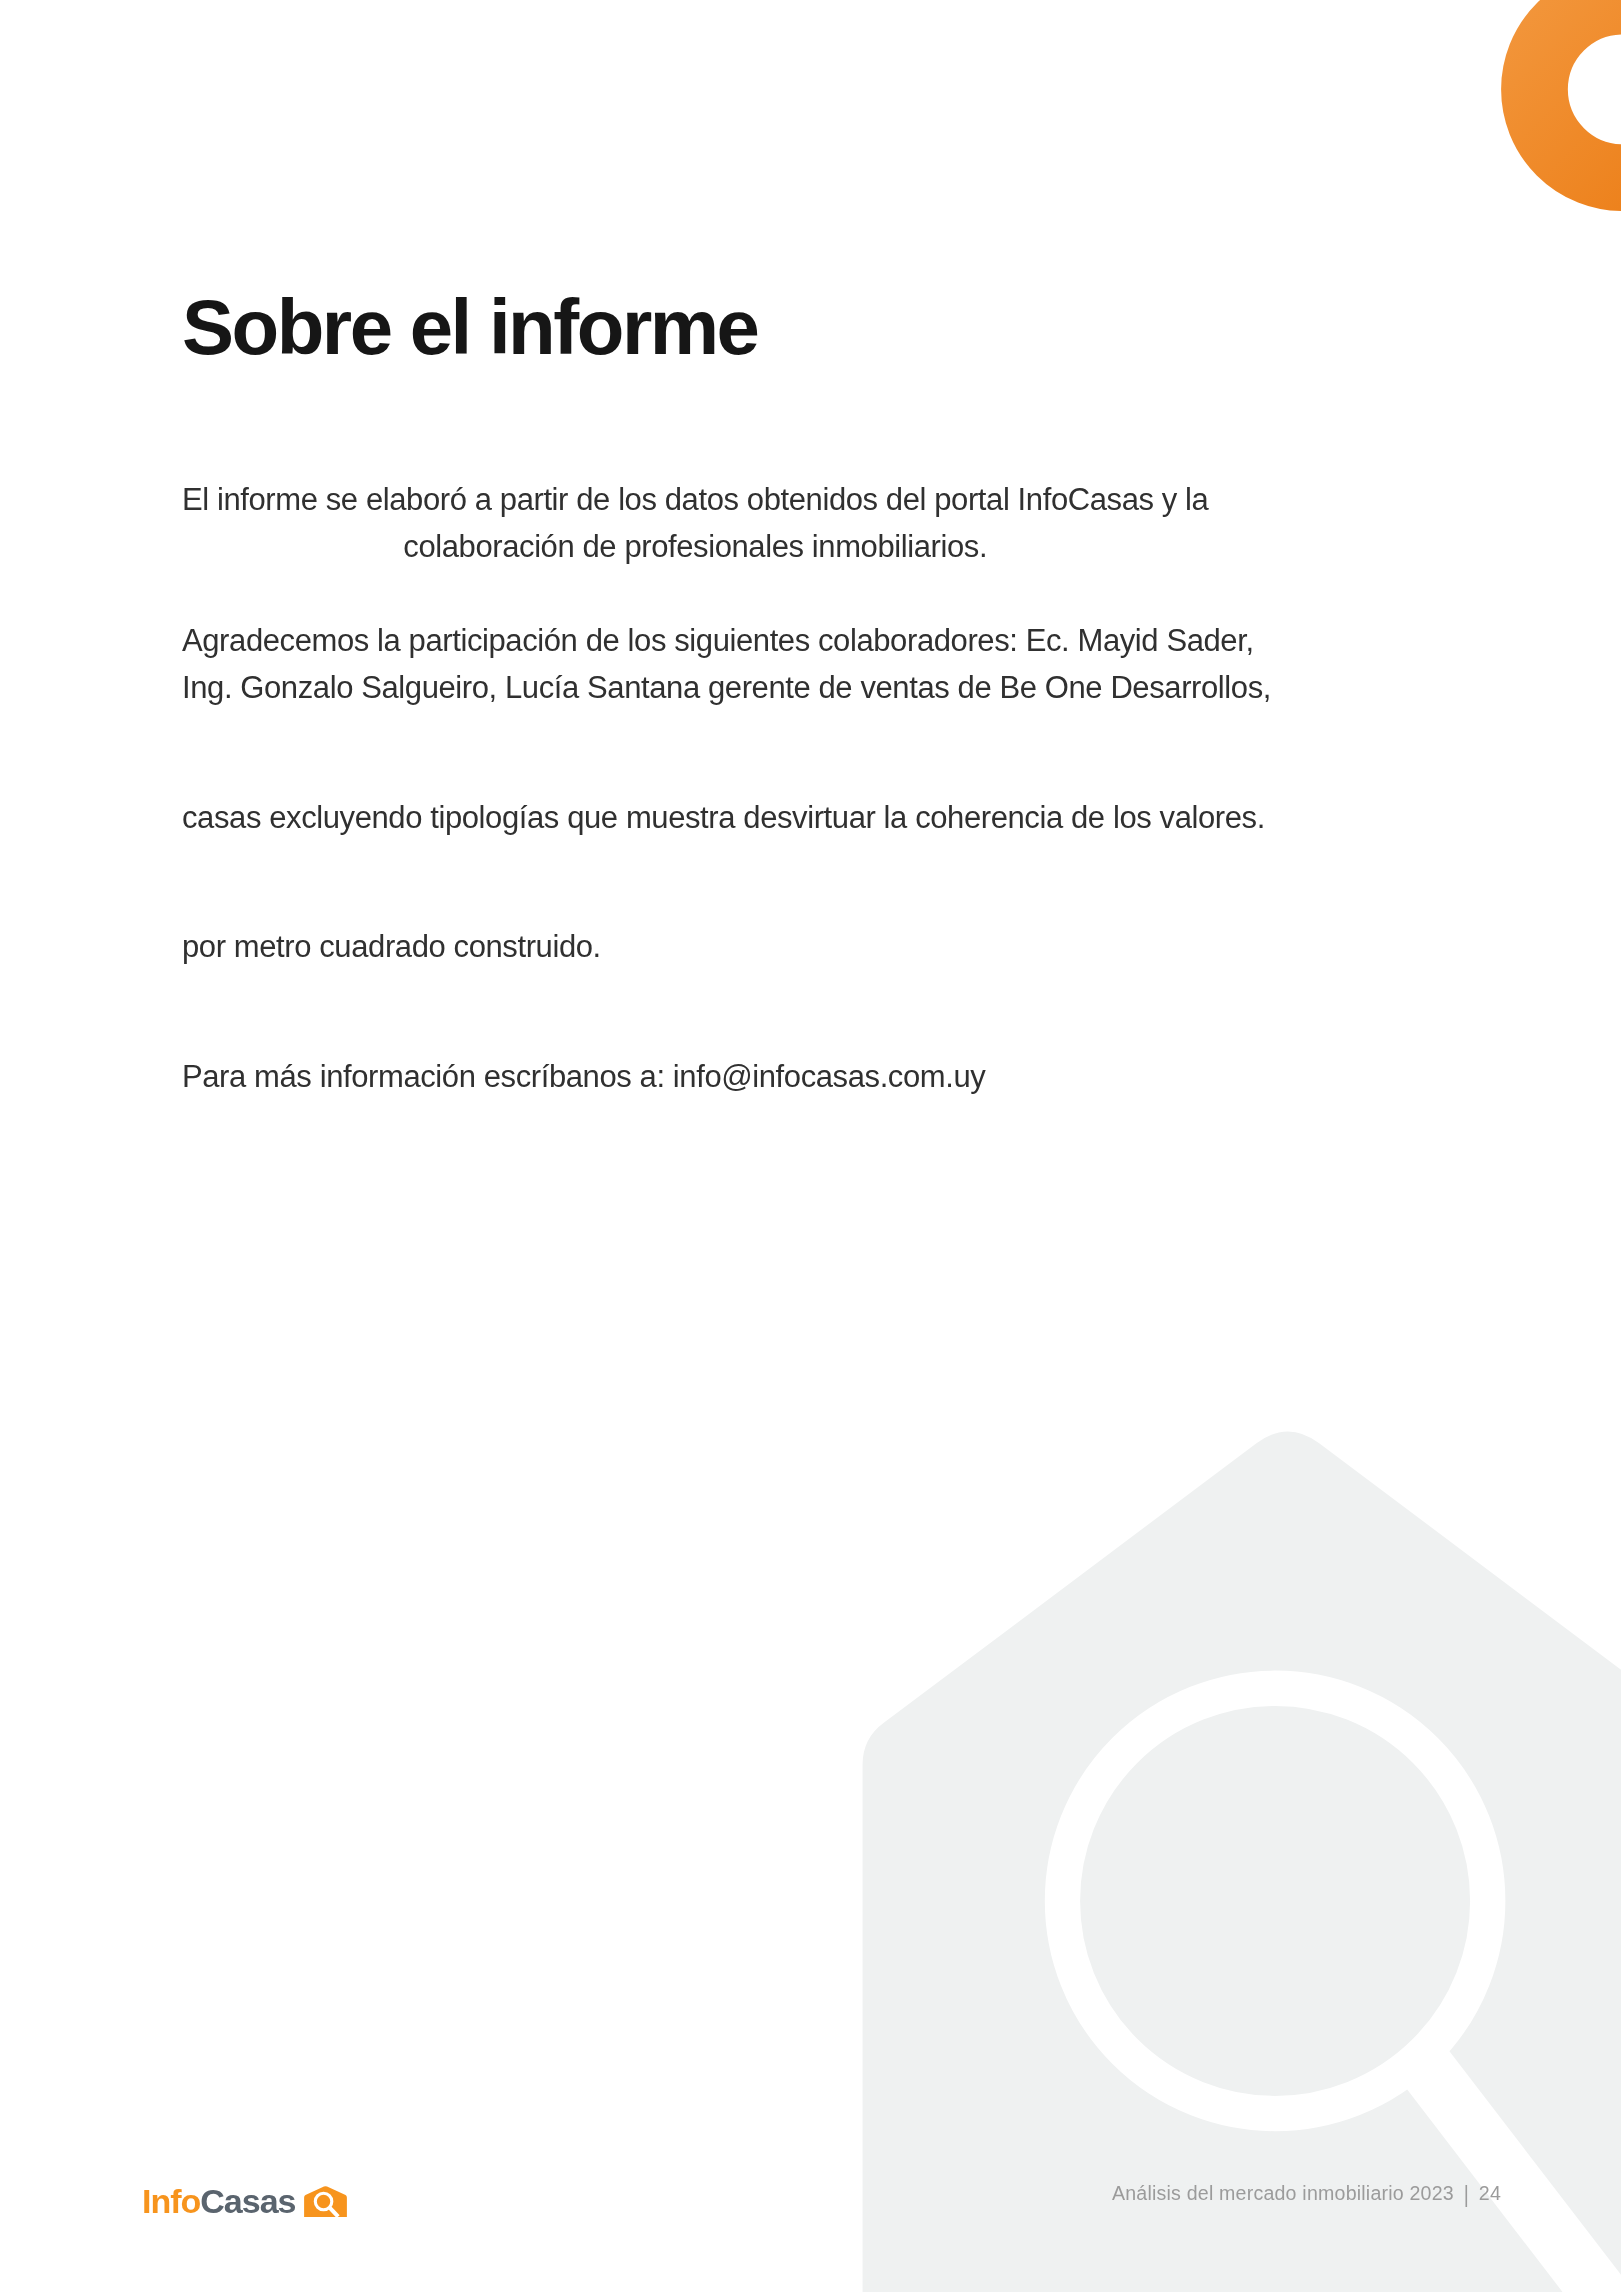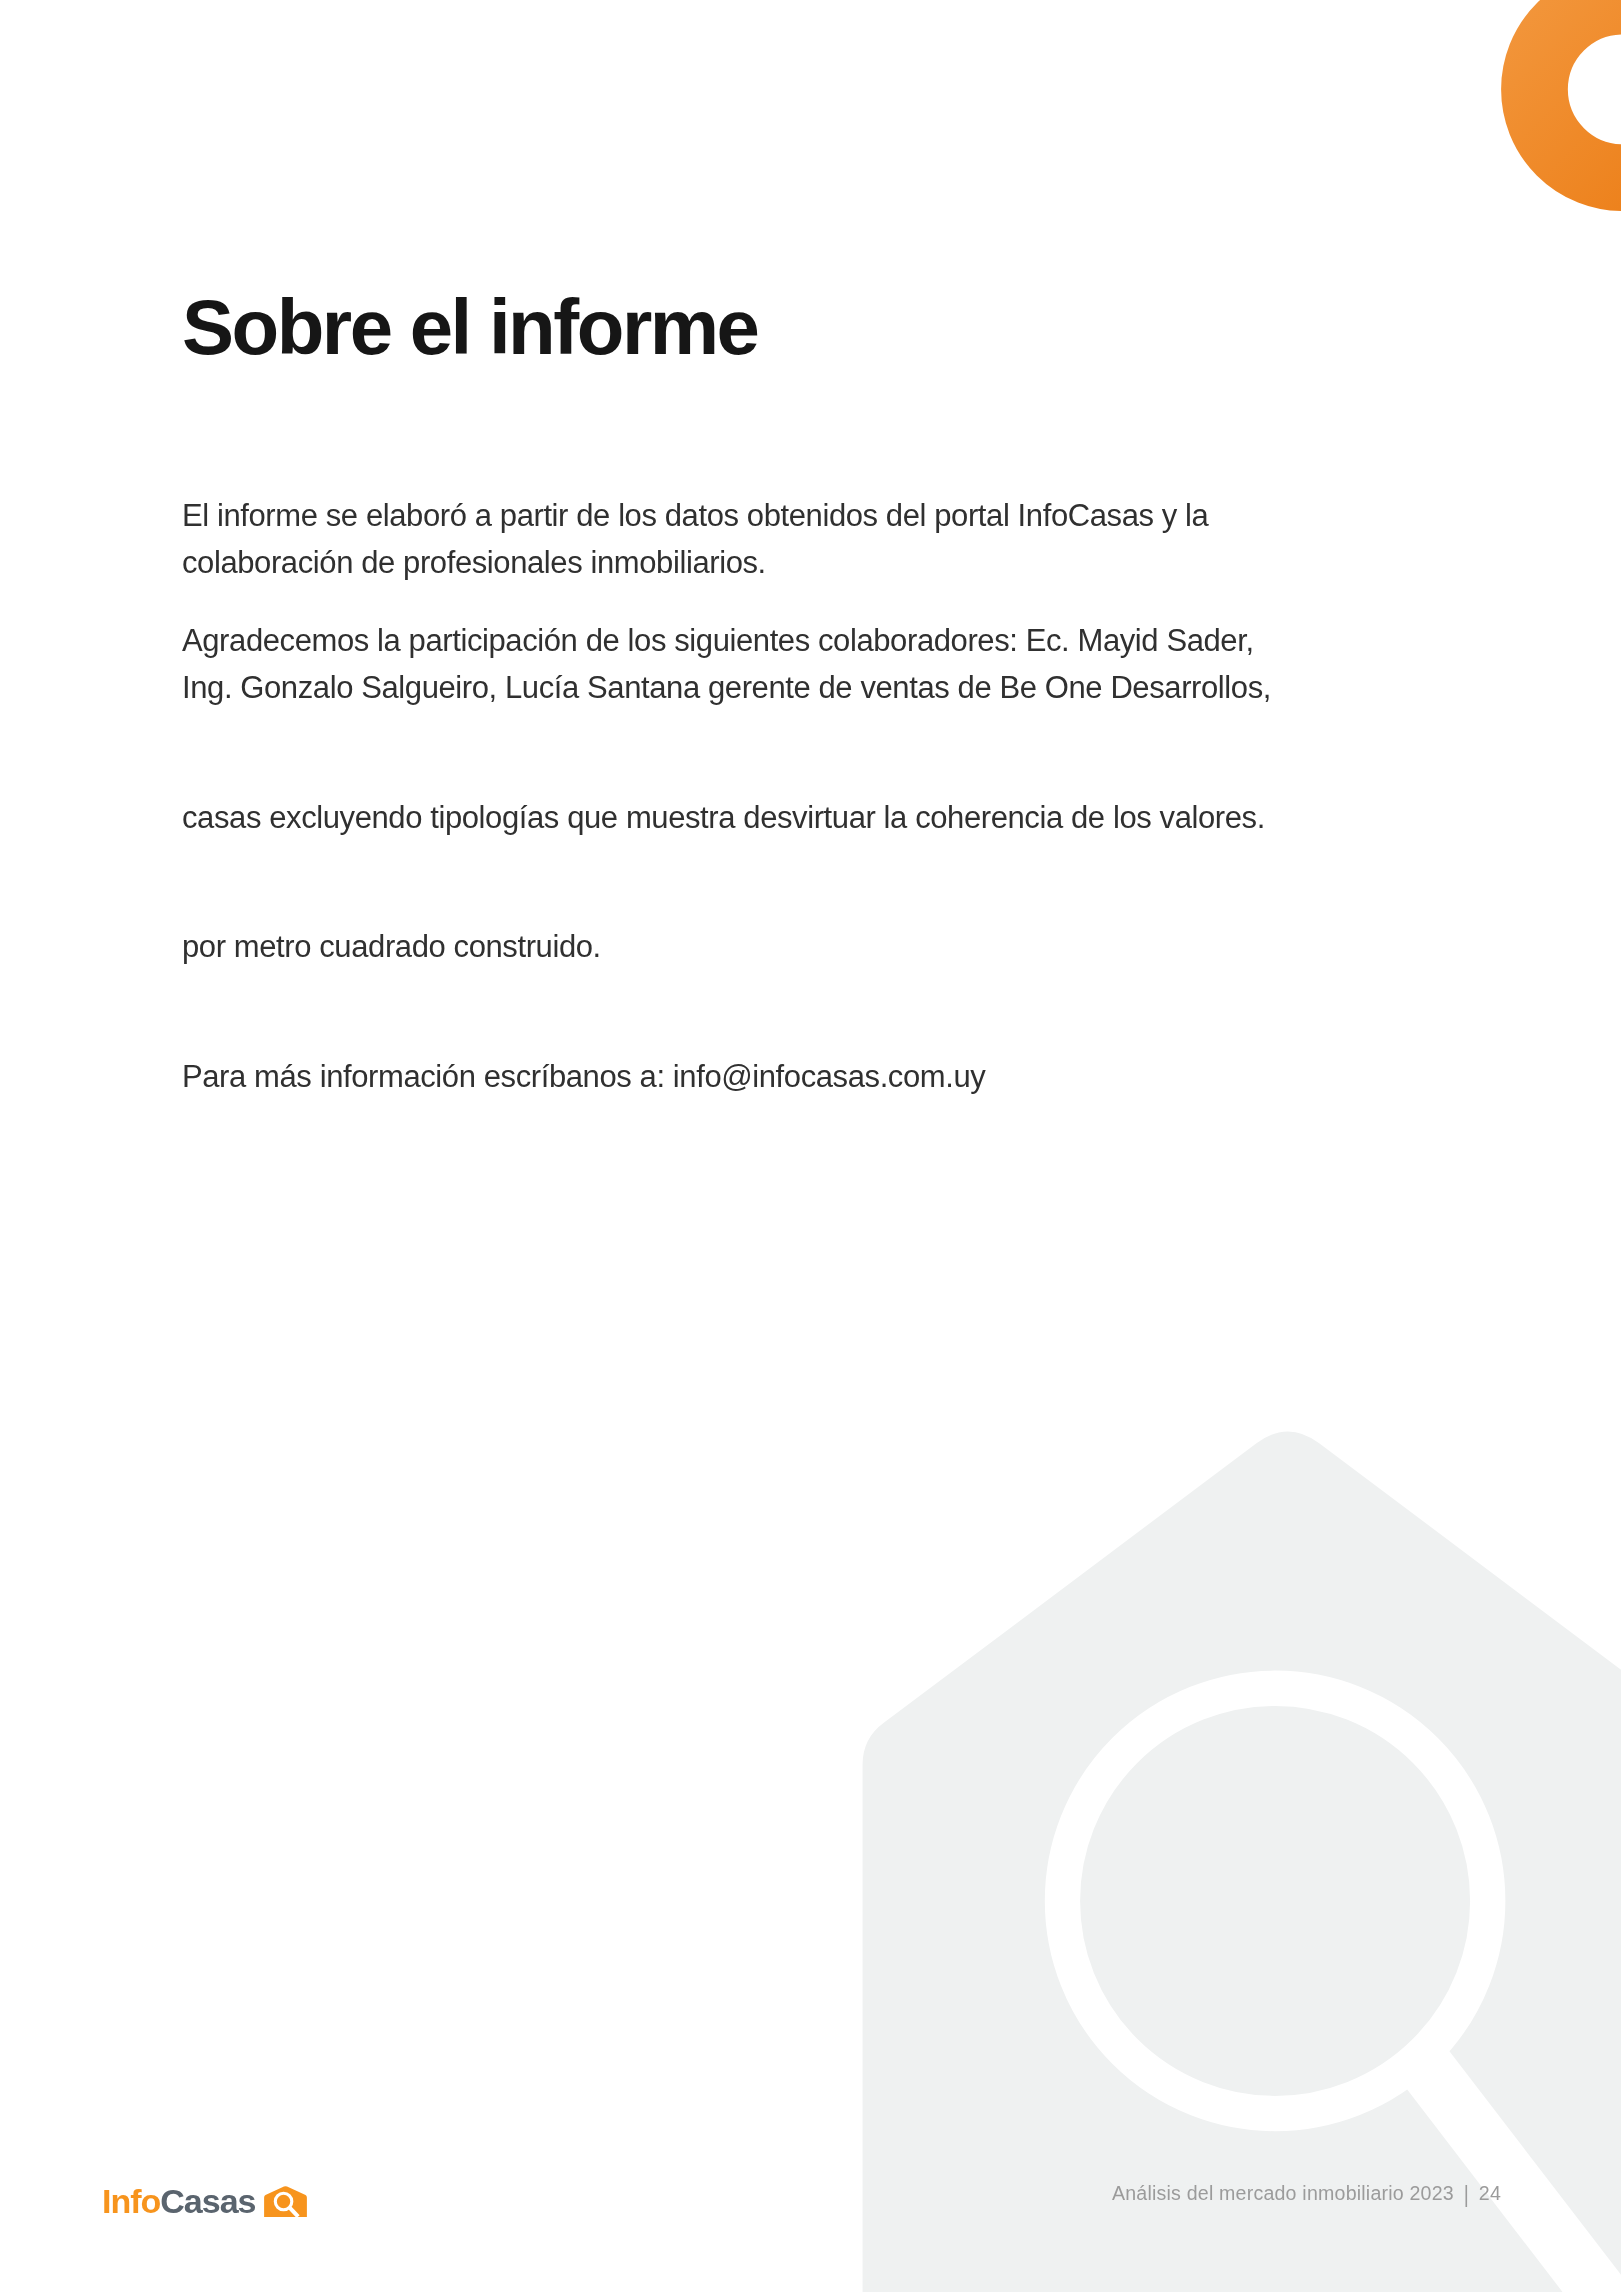--- a/index.html
+++ b/index.html
@@ -41,21 +41,21 @@
   .para{position:absolute;left:0;margin:0;}
   .para .line{
     display:block;
     white-space:nowrap;
     font-size:31px;
     line-height:47px;
     letter-spacing:-0.4px;
     font-weight:400;
     color:#303030;
   }
-  .para-1{top:492px;}
+  .para-1{top:476px;text-align:center;}
   .para-2{top:617px;}
   .para-3{top:794px;}
   .para-4{top:923px;}
   .para-5{top:1053px;}
   
   .watermark{
     position:absolute;
     left:841px;
     top:1400px;
     width:780px;
@@ -68,20 +68,21 @@
     top:2176px;
     height:43px;
     display:flex;
     align-items:flex-end;
   }
   .logo-text{
     font-size:34px;
     font-weight:700;
     letter-spacing:-1px;
     line-height:35px;
+    margin-left:40px;
   }
   .logo-info{color:#F7941D;}
   .logo-casas{color:#5A646E;}
   .logo-icon{margin-left:4.9px;display:block;}
   .footer-pagination{
     position:absolute;
     right:120px;
     top:2182px;
     font-size:19.6px;
     color:#9B9B9B;

